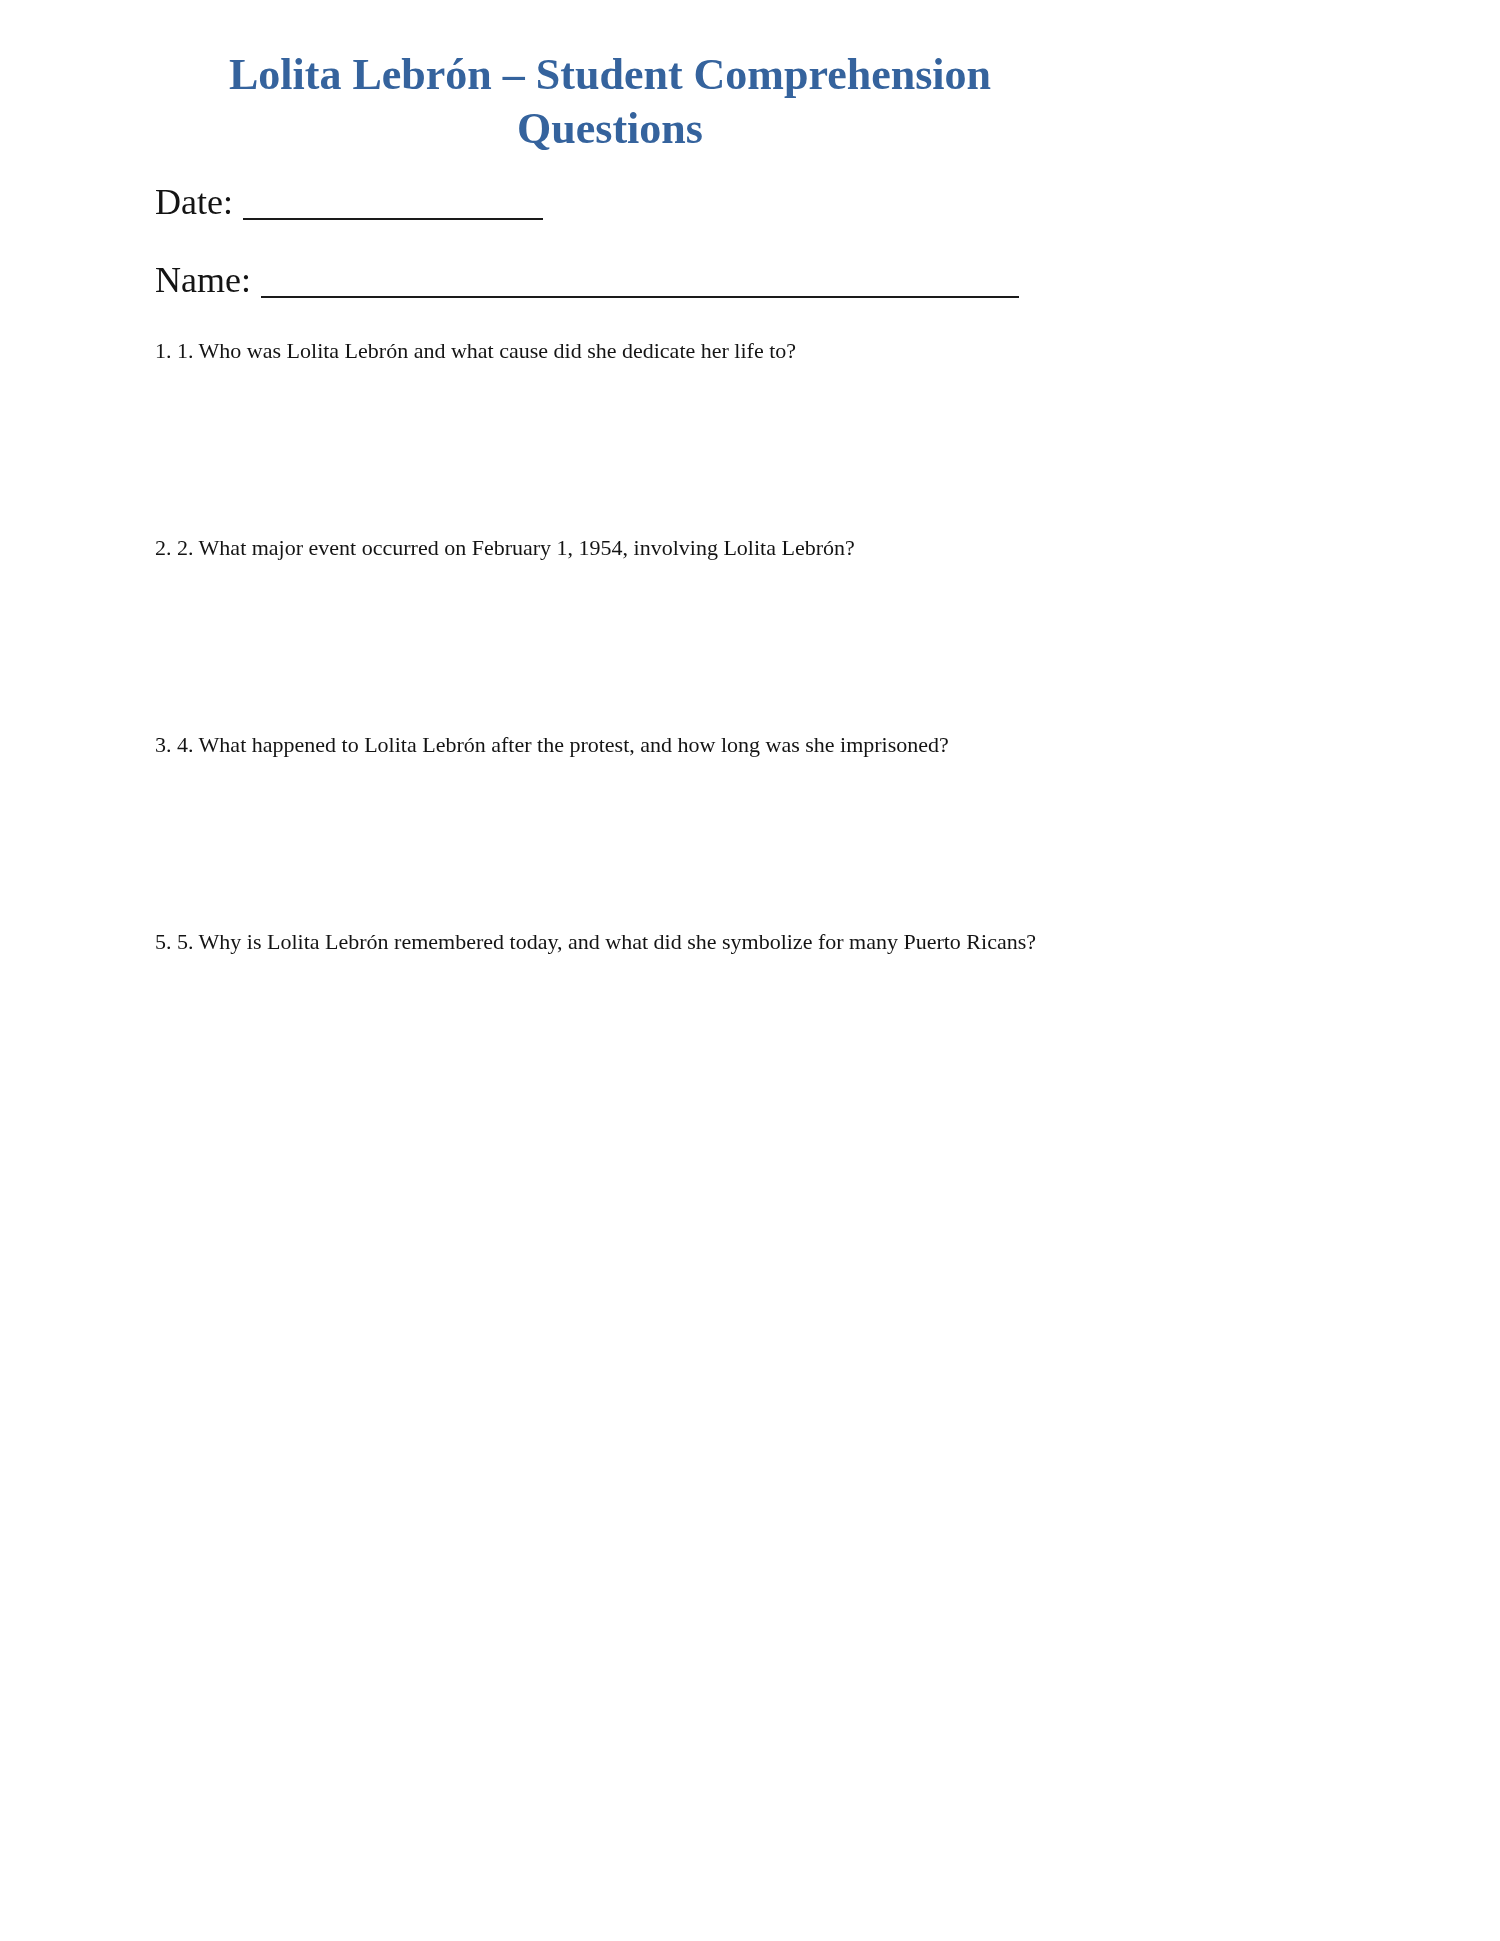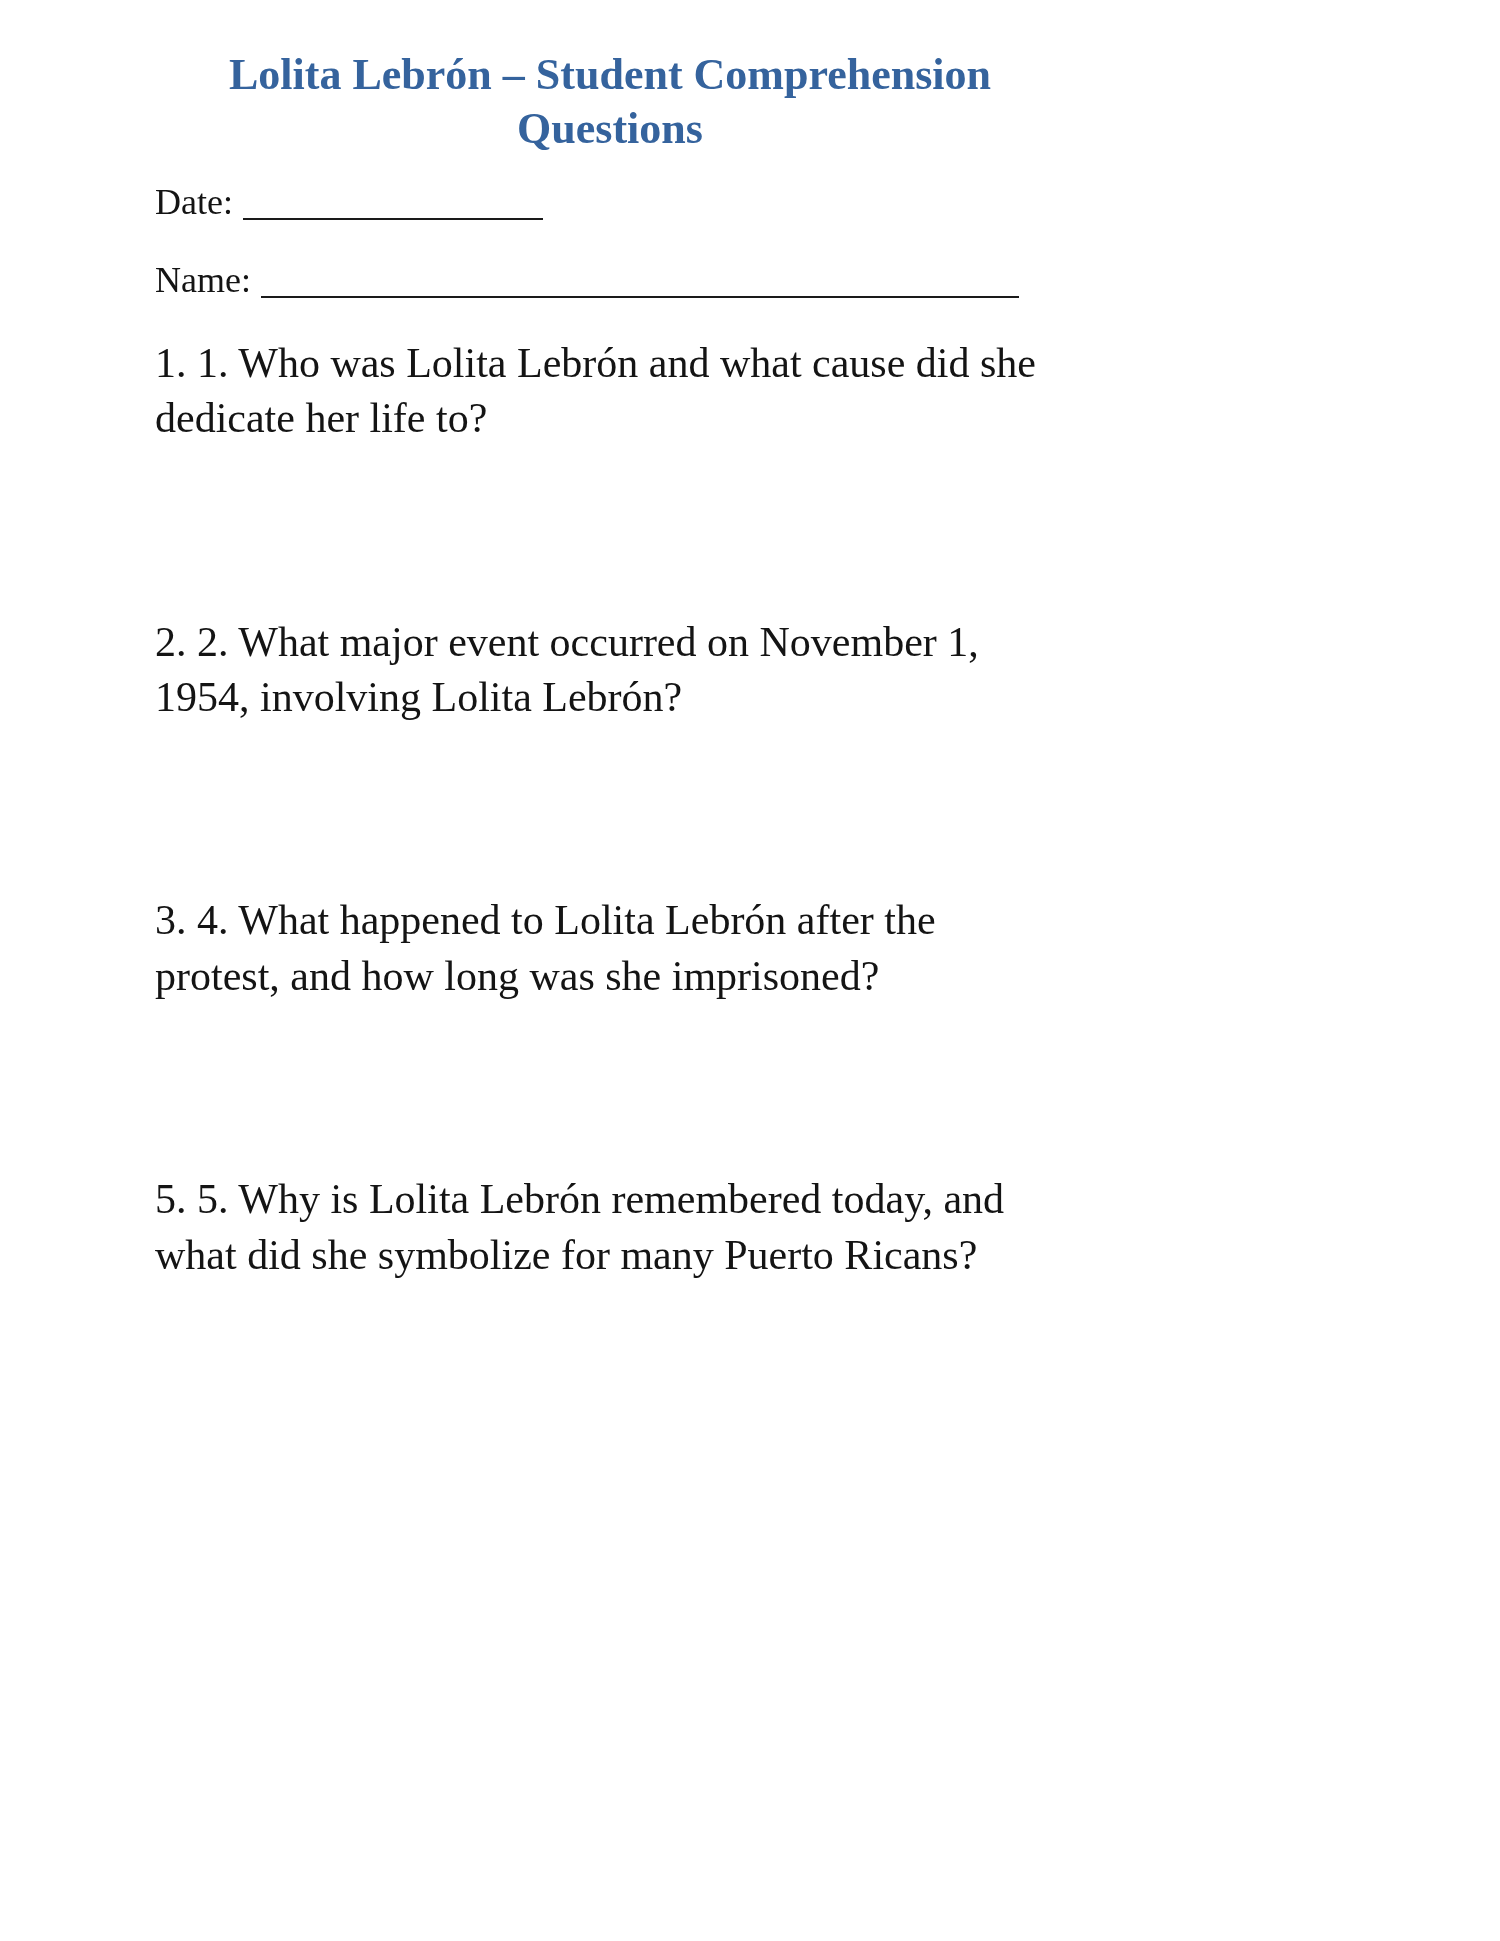--- a/index.html
+++ b/index.html
@@ -49,21 +49,21 @@
     border-bottom: 2px solid var(--rule-color);
     height: 10px;
     vertical-align: -6px;
   }
   .name-blank { width: 758px; }
   .date-blank { width: 300px; }
   .questions {
     margin-top: 14px;
   }
   .question {
-    font-size: 42px;
+    font-size: 22px;
     line-height: 1.32;
     margin-bottom: 168px;
   }
   .question:last-child {
     margin-bottom: 16px;
   }
 </style>
 </head>
 <body>
 
@@ -81,21 +81,21 @@
 
     <div class="field-row">
       <span class="field-label">Name:</span><span class="blank-line name-blank"></span>
     </div>
 
     <div class="questions">
       <div class="question">
         <span>1. 1. Who was Lolita Lebrón and what cause did she dedicate her life to?</span>
       </div>
       <div class="question">
-        <span>2. 2. What major event occurred on November 1, 1954, involving Lolita Lebrón?</span>
+        <span>2. 2. What major event occurred on February 1, 1954, involving Lolita Lebrón?</span>
       </div>
       <div class="question">
         <span>3. 4. What happened to Lolita Lebrón after the protest, and how long was she imprisoned?</span>
       </div>
       <div class="question">
         <span>5. 5. Why is Lolita Lebrón remembered today, and what did she symbolize for many Puerto Ricans?</span>
       </div>
     </div>
 
   </div>

